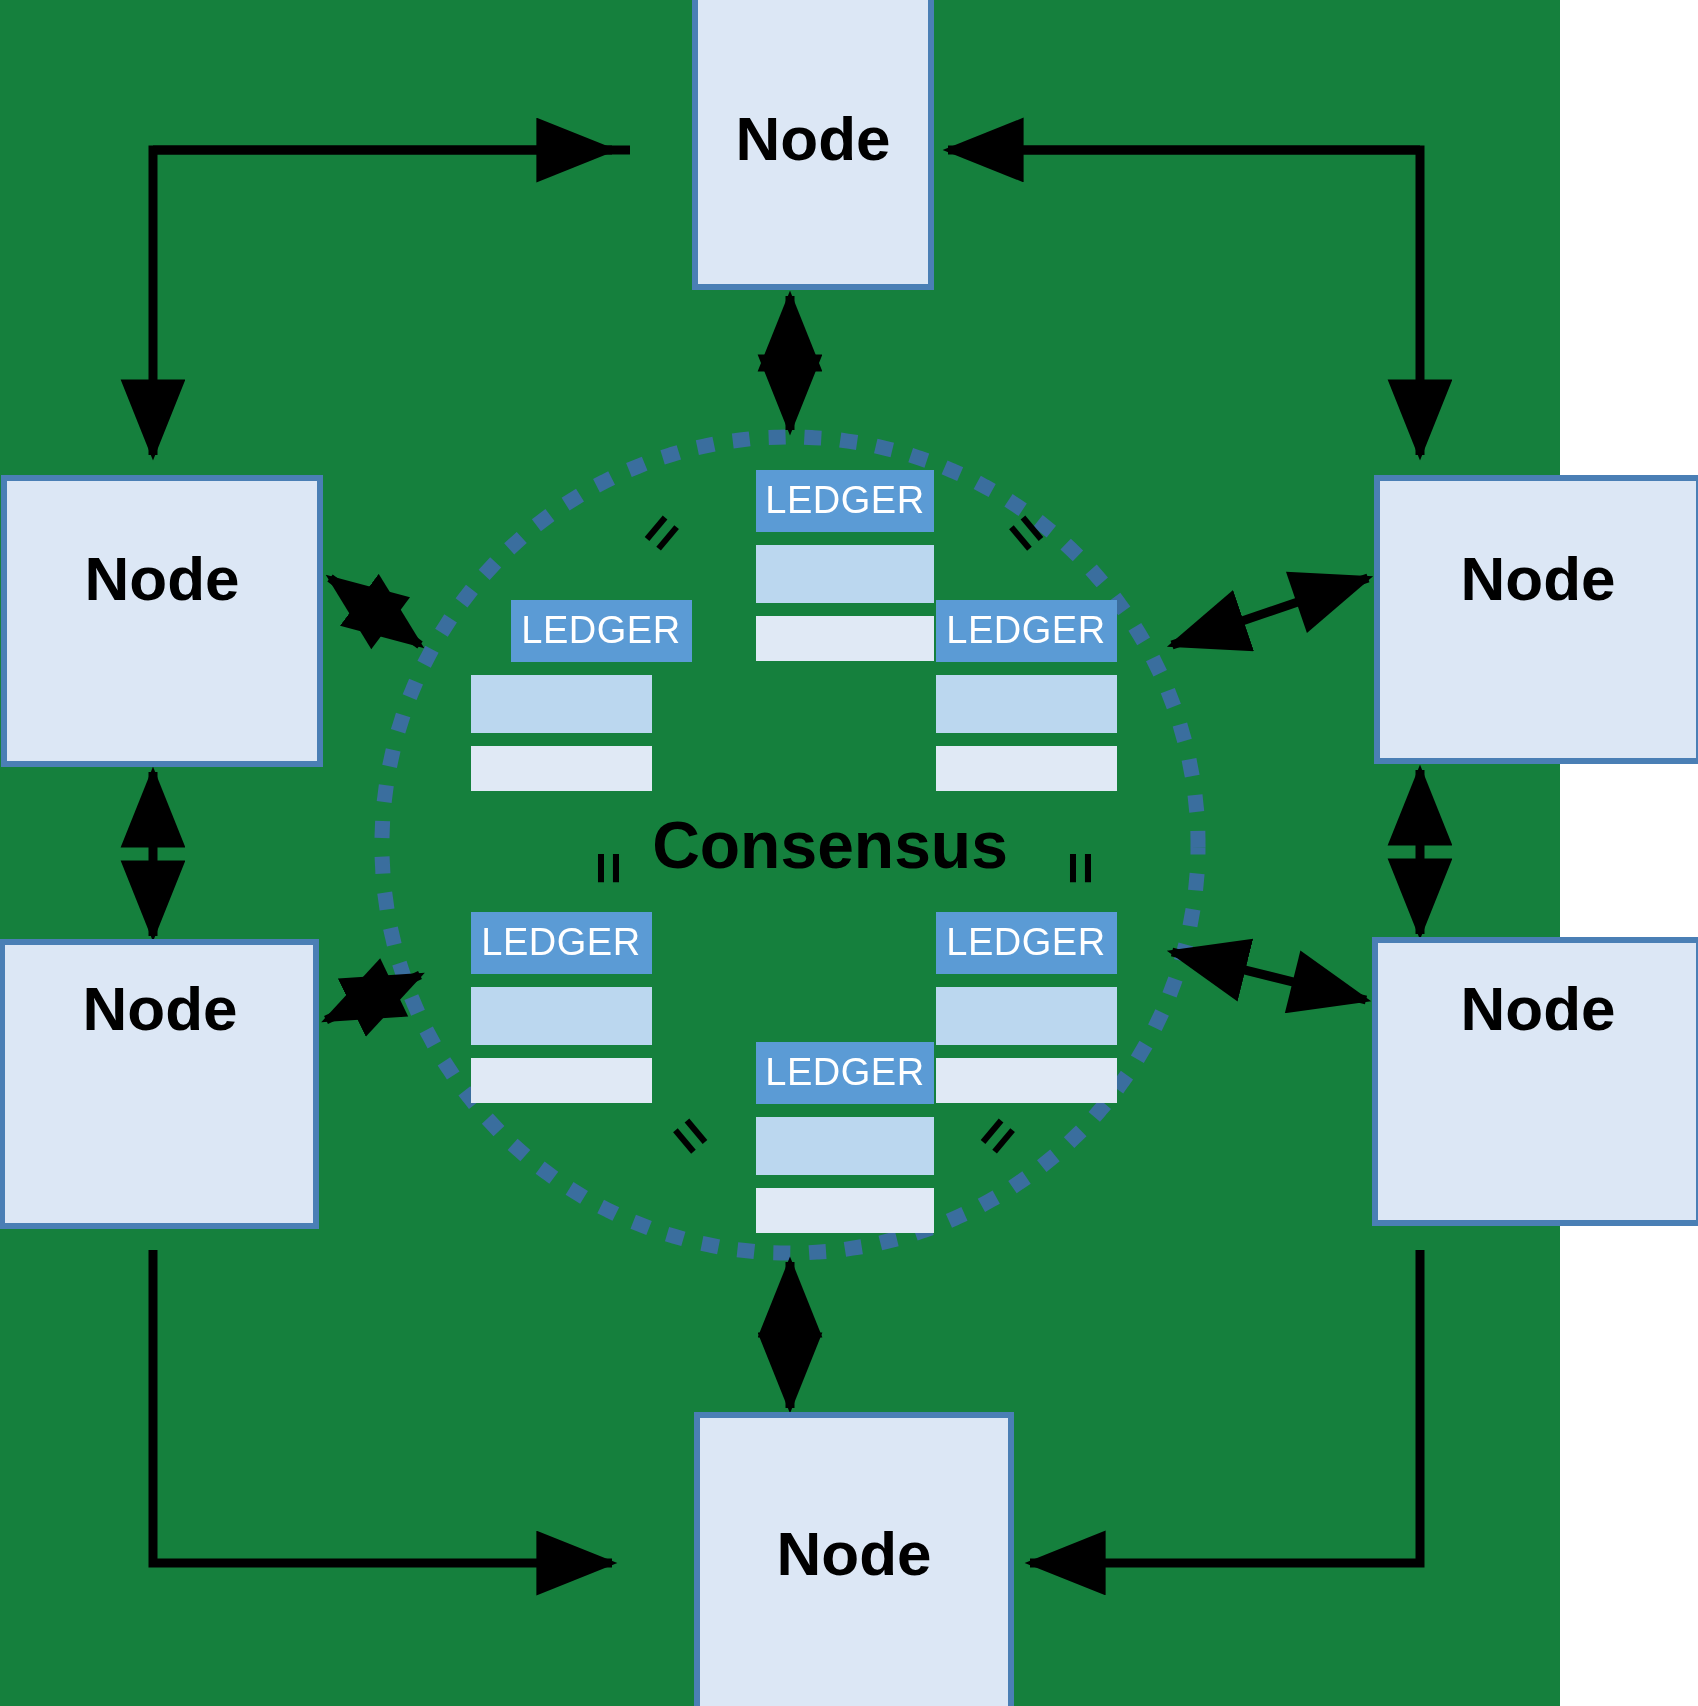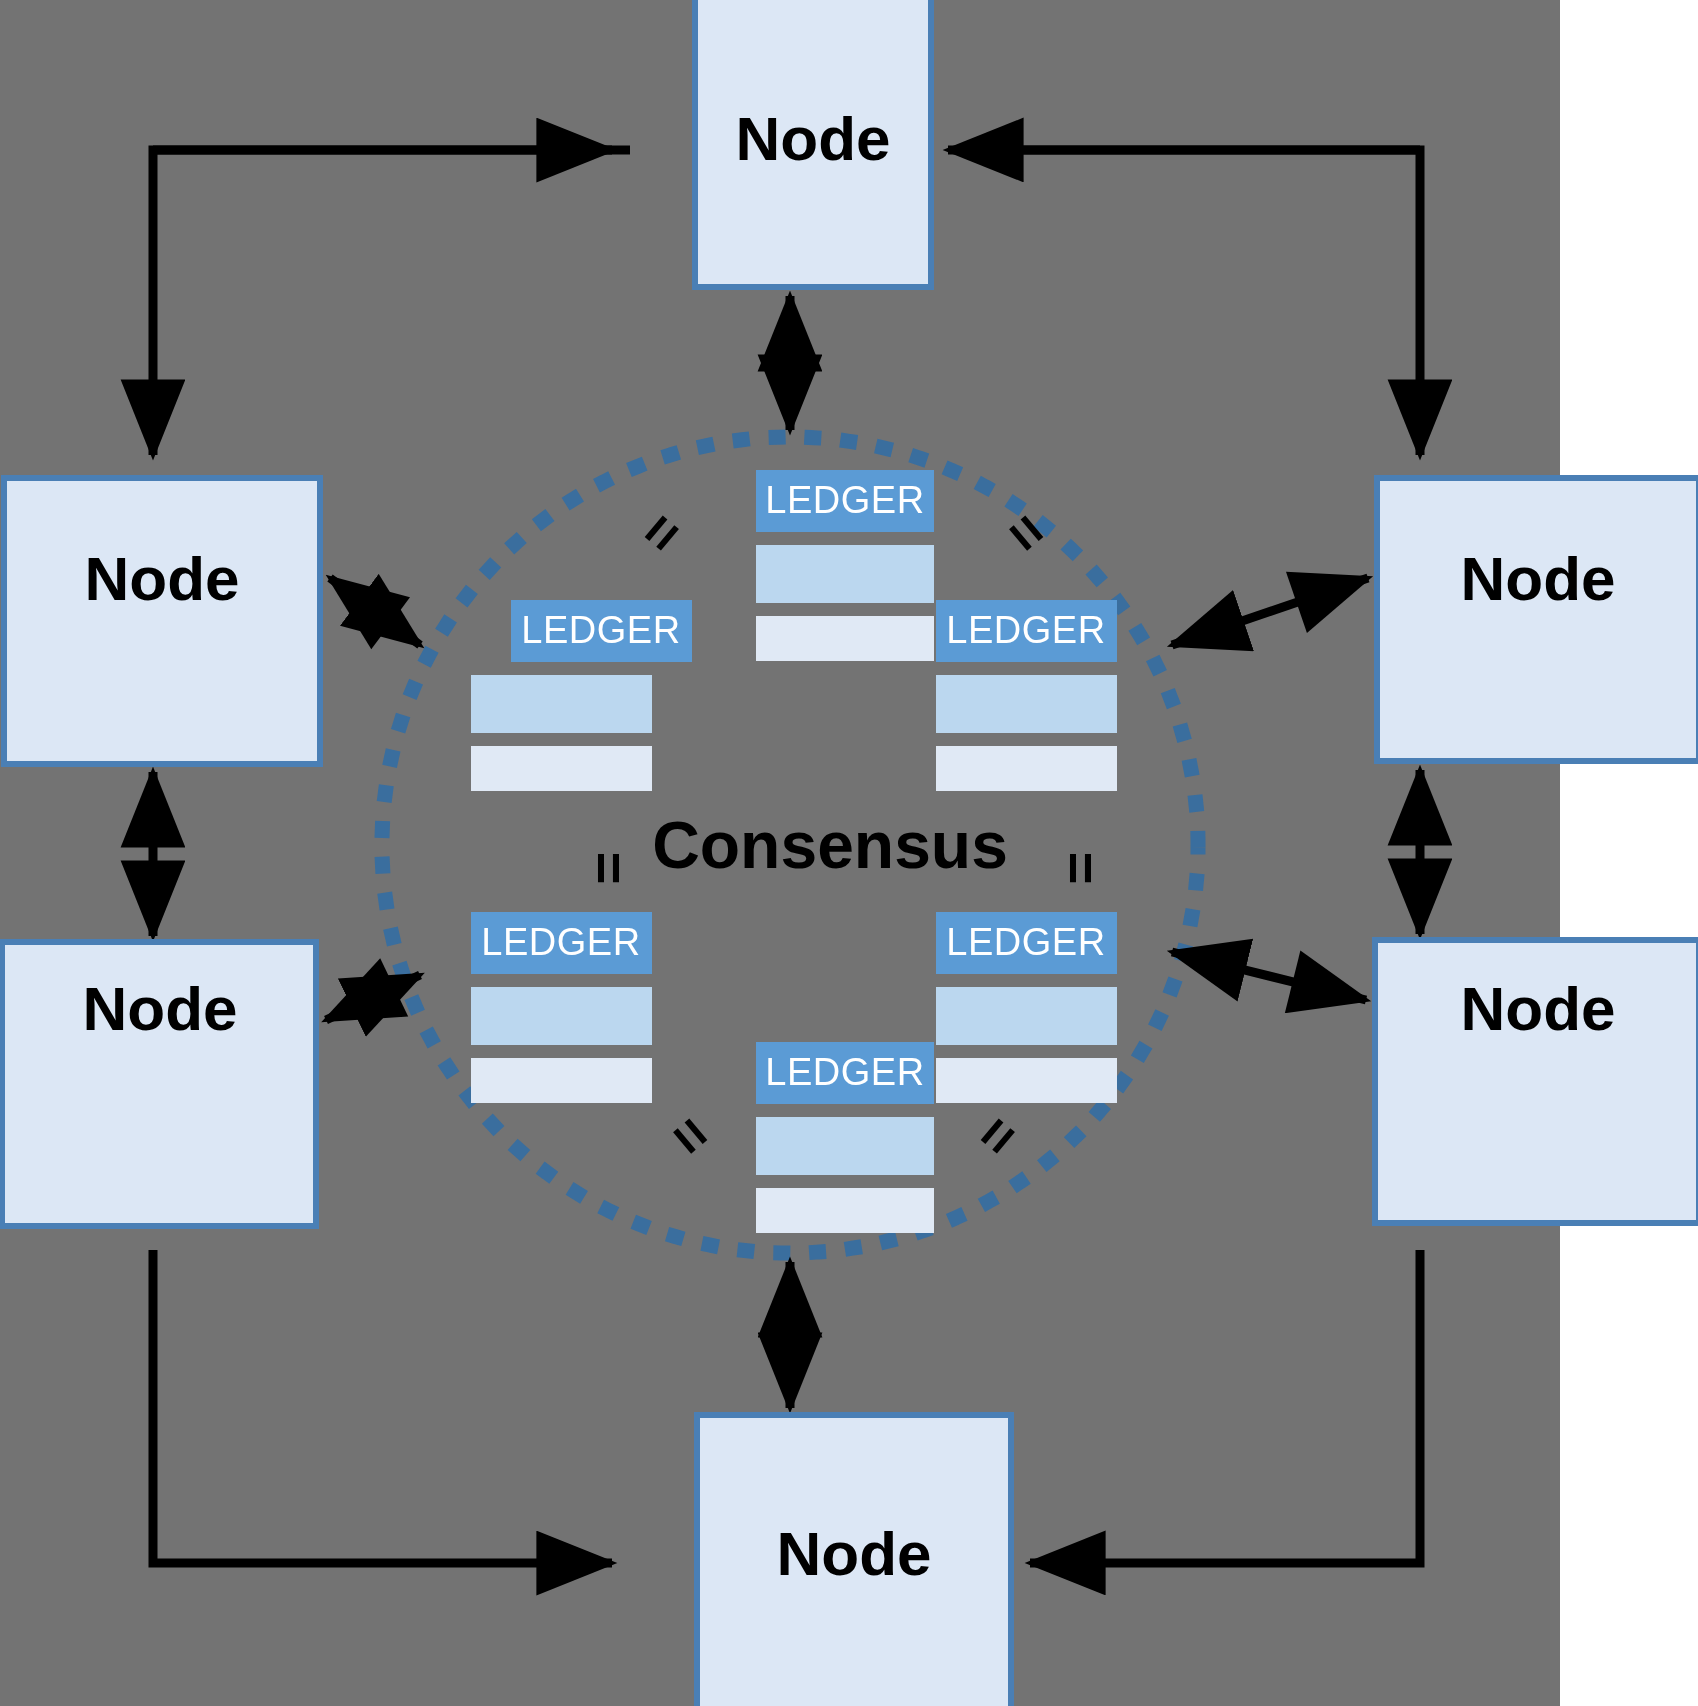--- a/index.html
+++ b/index.html
@@ -10,21 +10,21 @@
   body {
     width: 1698px;
     height: 1706px;
     overflow: hidden;
     font-family: "Liberation Sans", sans-serif;
   }
   #diagram-root {
     position: relative;
     width: 1560px;
     height: 1706px;
-    background: #737373;
+    background: #15803d;
   }
   svg.canvas {
     position: absolute;
     left: 0;
     top: 0;
     width: 1698px;
     height: 1706px;
   }
   .node-label {
     font-family: "Liberation Sans", sans-serif;

